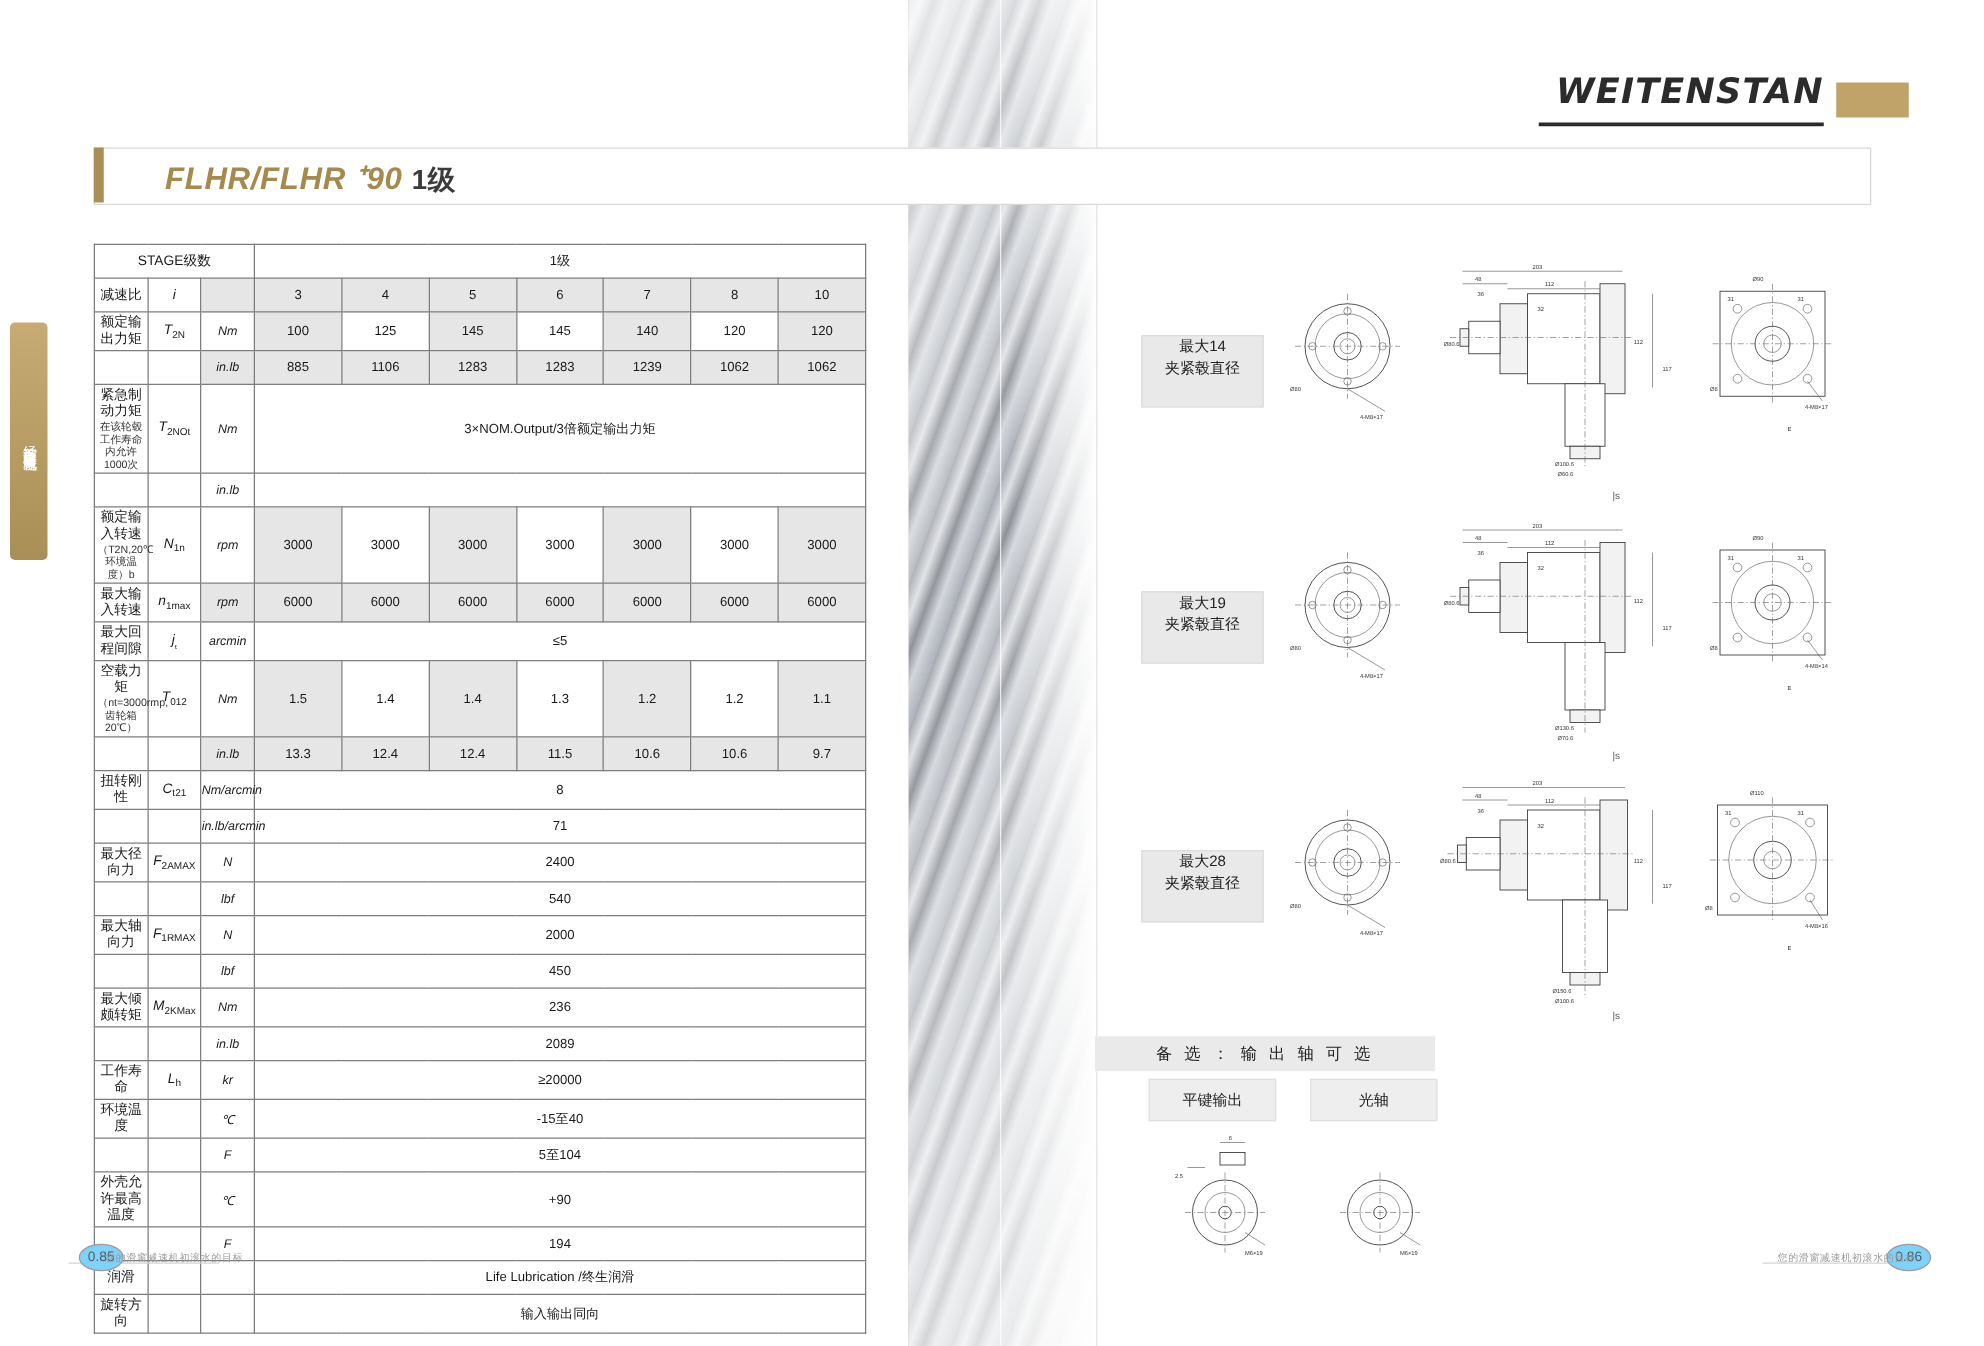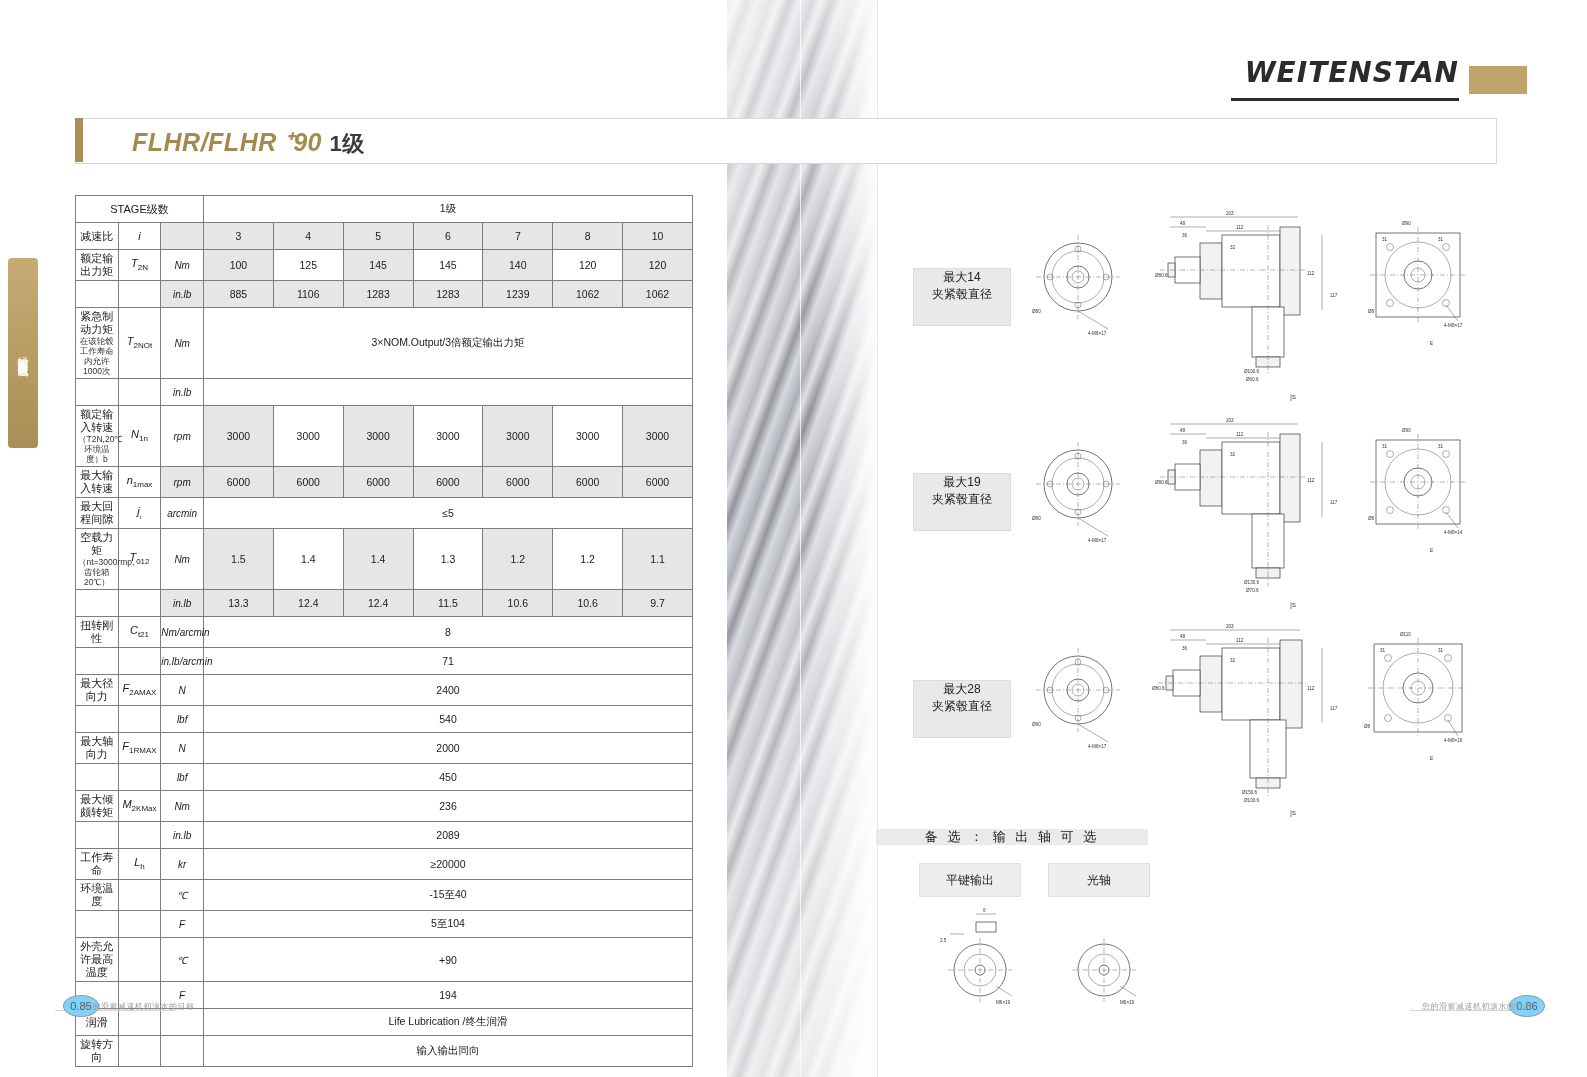--- a/index.html
+++ b/index.html
@@ -74,21 +74,21 @@
   .spec .tall{height:34px;}
 
   
   .dim-group{position:absolute;}
   .clamp-box{
     position:absolute;width:96px;height:56px;background:#e9e9e9;border:1px solid #dcdcdc;
     display:flex;flex-direction:column;align-items:center;justify-content:flex-start;
     font-size:12px;line-height:17px;color:#222;
   }
   .opt-bar{
-    position:absolute;left:876px;top:829px;width:272px;height:16px;background:#eaeaea;
+    position:absolute;left:876px;top:829px;width:272px;height:28px;background:#eaeaea;
     display:flex;align-items:center;justify-content:center;font-size:13px;letter-spacing:3px;color:#222;
   }
   .opt-btn{
     position:absolute;width:100px;height:32px;background:#eeeeee;border:1px solid #e0e0e0;
     display:flex;align-items:center;justify-content:center;font-size:12px;color:#222;
   }
 
   
   .pg-circle{
     position:absolute;width:34px;height:20px;border-radius:50%;

